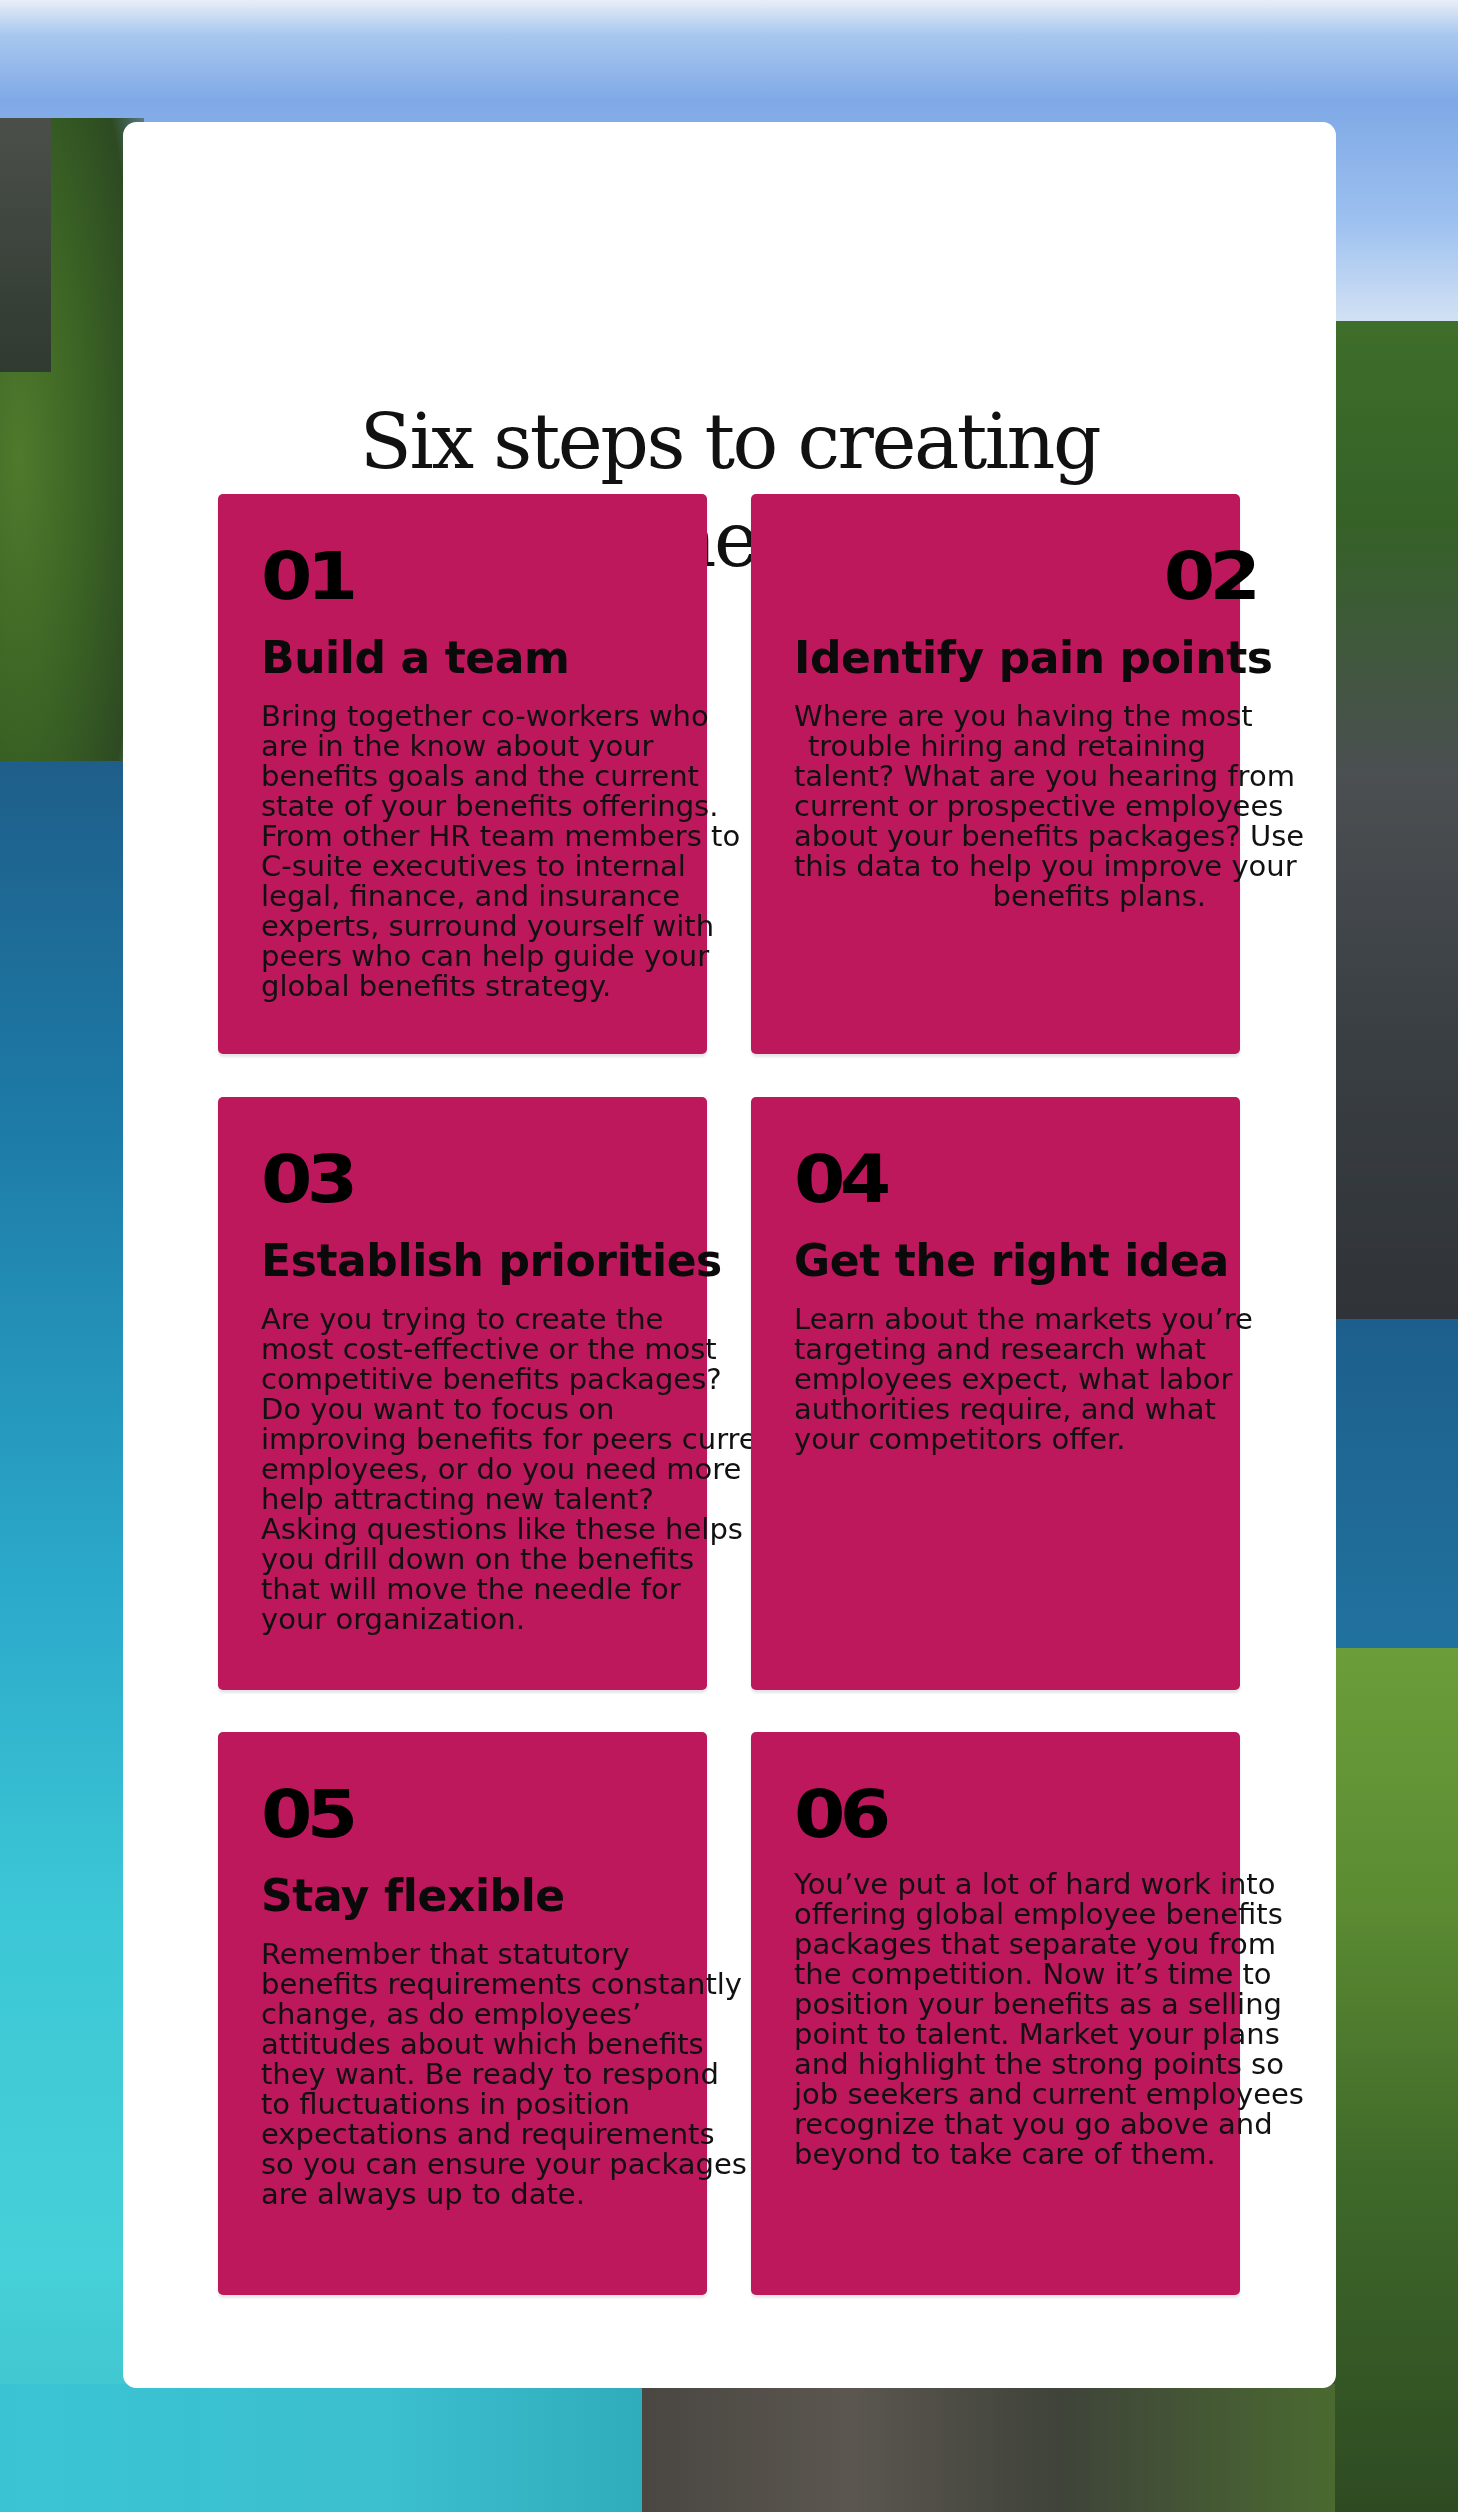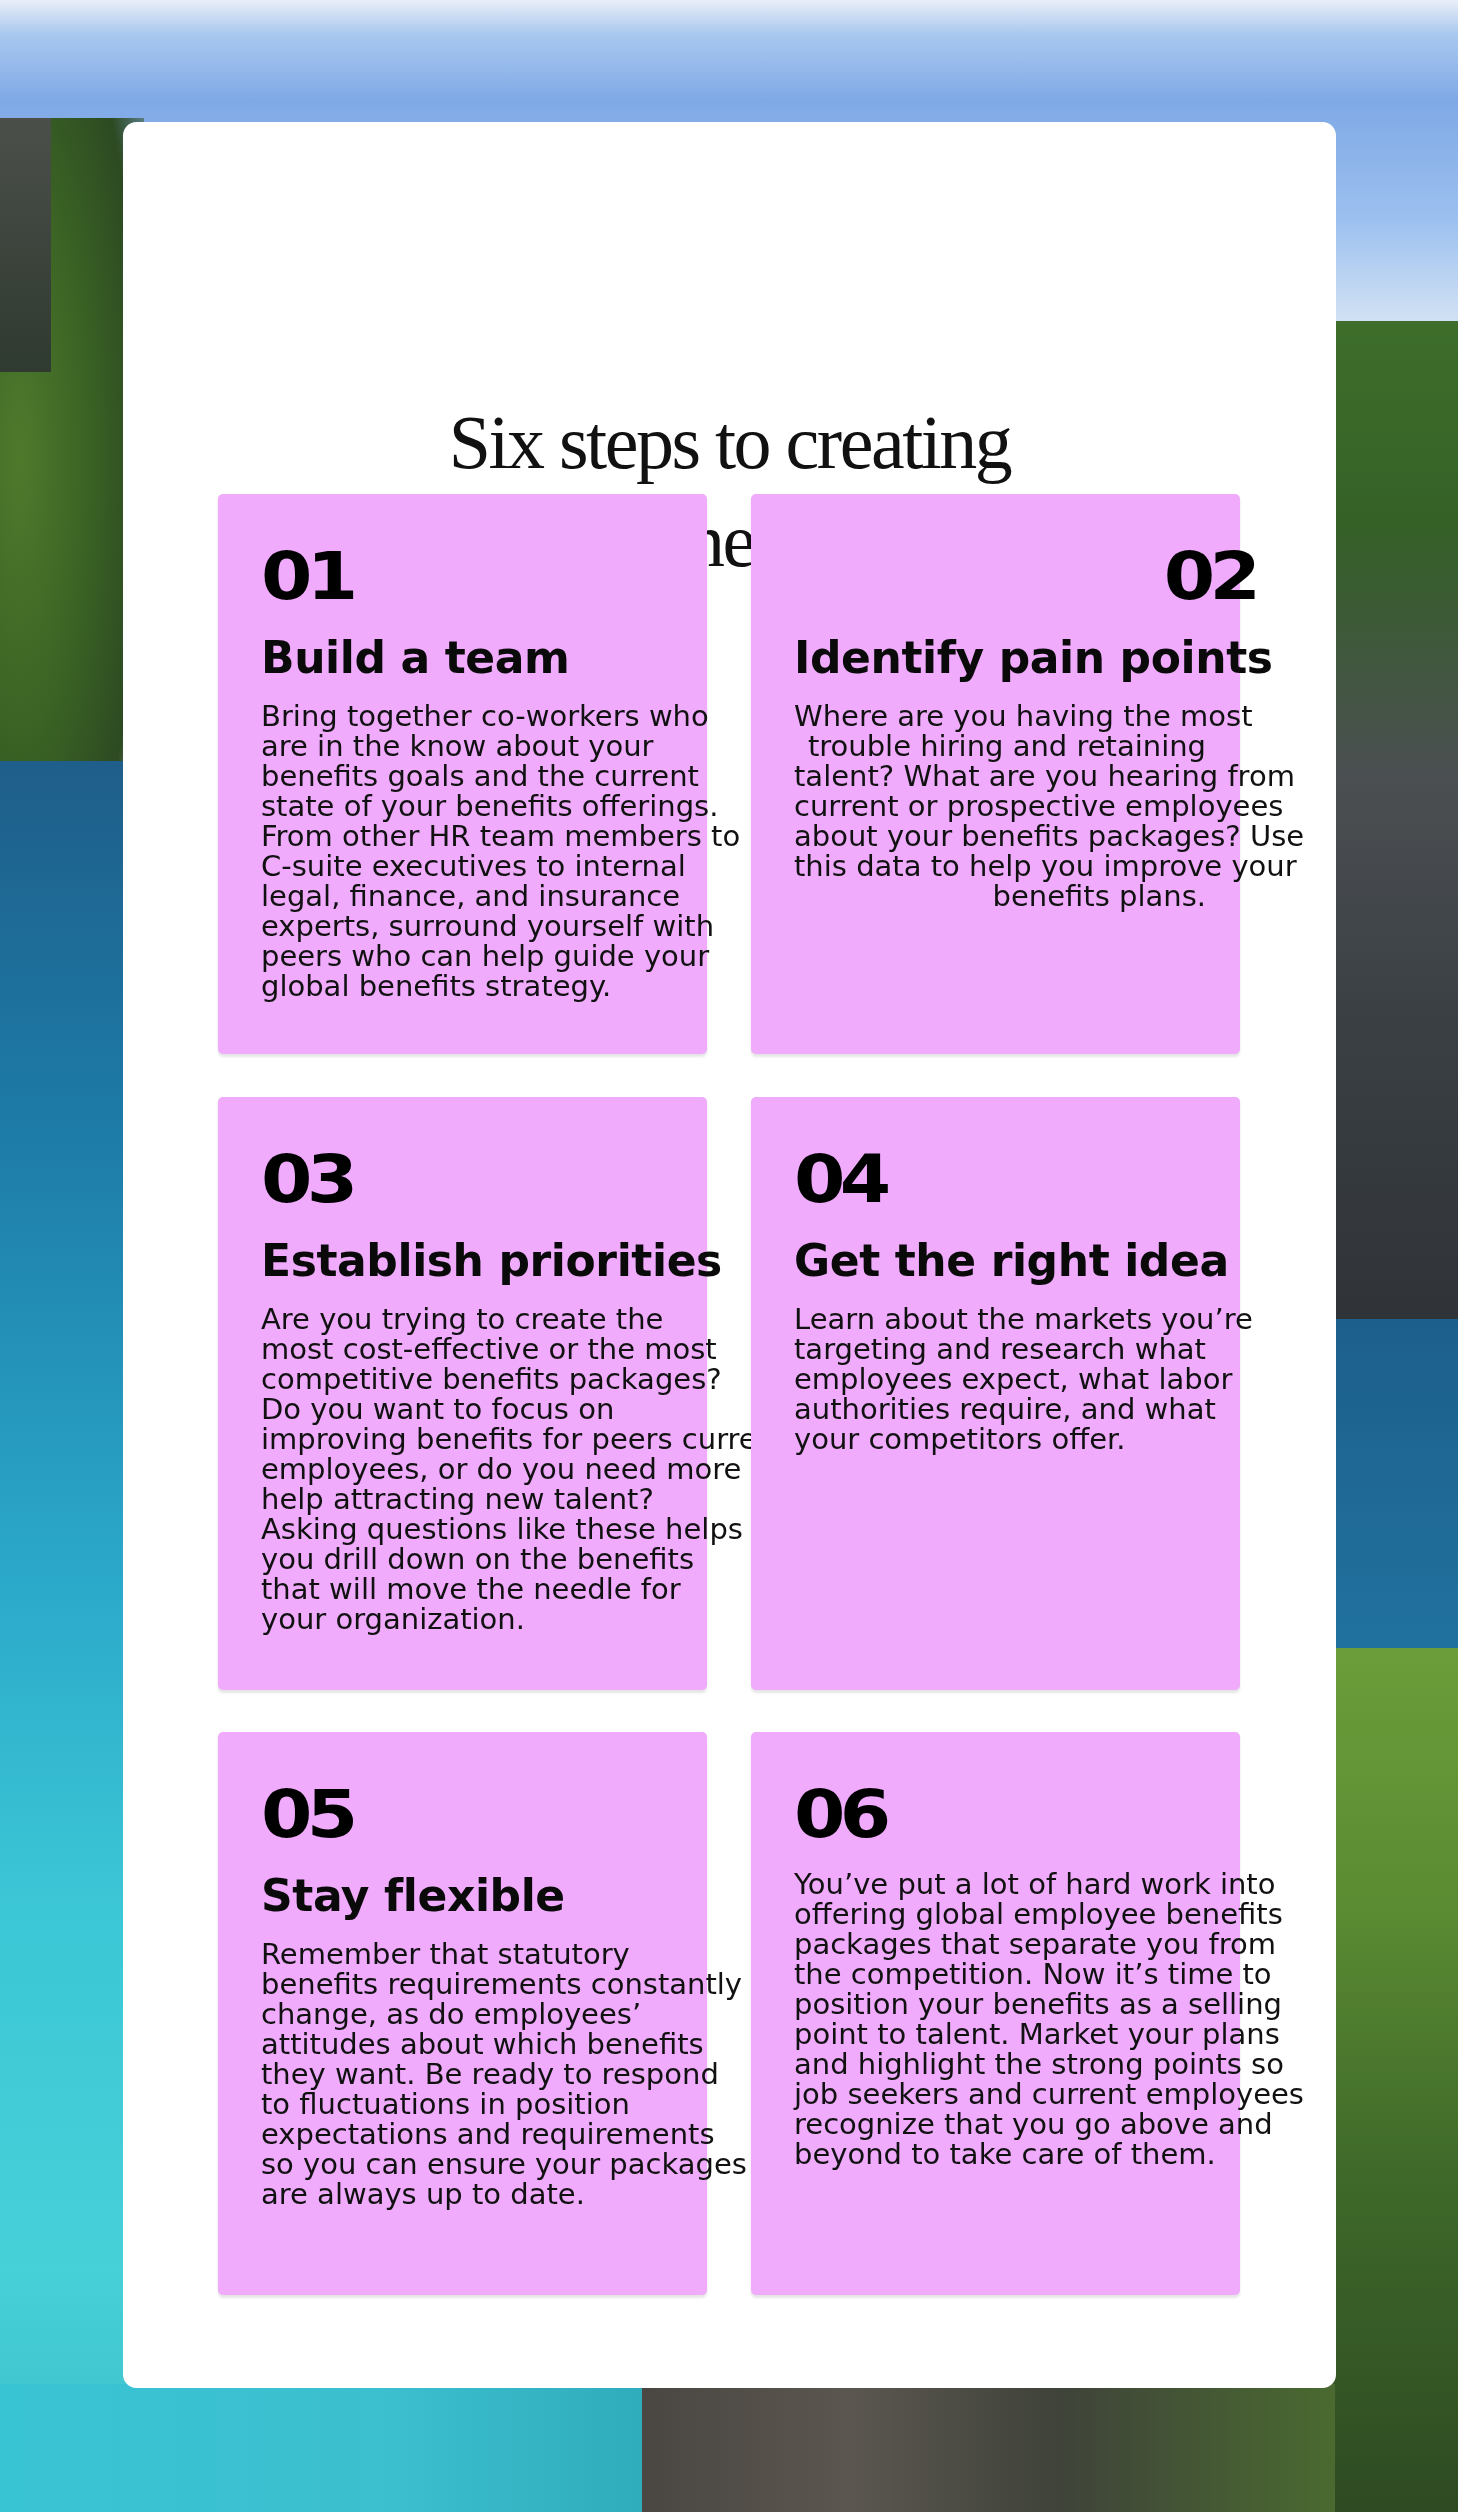--- a/index.html
+++ b/index.html
@@ -48,24 +48,24 @@
   .panel {
     position: absolute; left: 123px; top: 122px; width: 1213px; height: 2266px;
     background: #ffffff; border-radius: 13.5px;
   }
   .title {
     position: absolute; left: 0; top: 220px; width: 100%;
     text-align: center; font-family: "DejaVu Serif", serif;
     font-size: 76px; line-height: 98px; color: #111111; letter-spacing: -2.5px;
     font-weight: normal;
   }
-  .title span { display: block; font-family: Liberation Serif, serif; }
+  .title span { display: block; }
 
   .card {
-    position: absolute; width: 489px; background: #f0abfc;
+    position: absolute; width: 489px; background: #be185d;
     border-radius: 5px;
     box-shadow: 0 2.5px 2.5px rgba(0,0,0,0.10), 0 0 0.8px rgba(0,0,0,0.06);
     box-sizing: border-box; padding: 49px 34px 0 43px;
   }
   .c1 { left: 95px; top: 372px; height: 560px; }
   .c2 { left: 628px; top: 372px; height: 560px; text-align: right; }
   .c3 { left: 95px; top: 975px; height: 593px; }
   .c4 { left: 628px; top: 975px; height: 593px; }
   .c5 { left: 95px; top: 1610px; height: 563px; }
   .c6 { left: 628px; top: 1610px; height: 563px; }

